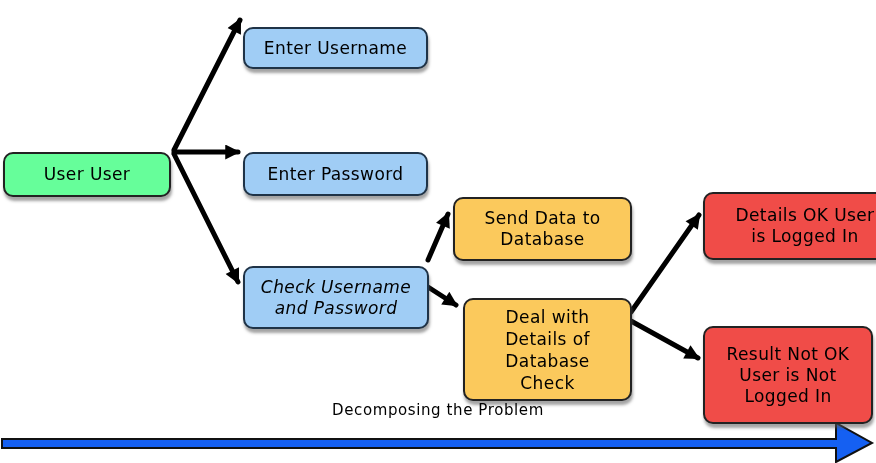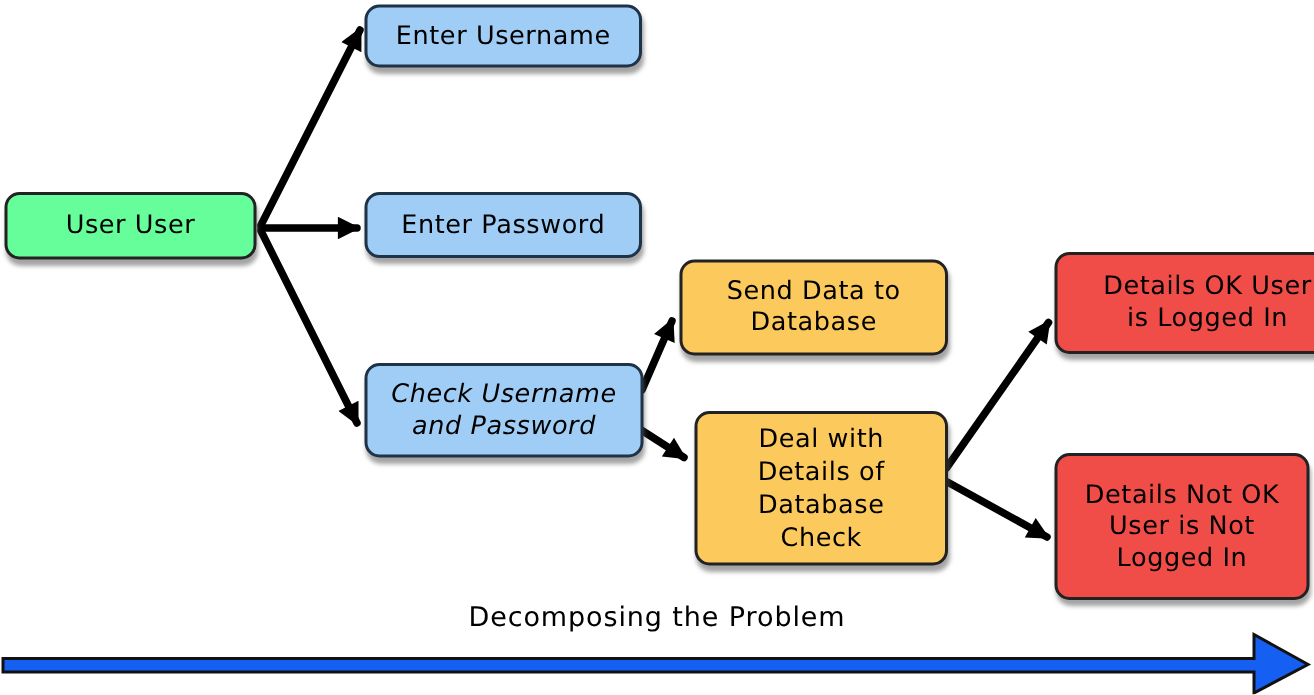--- a/index.html
+++ b/index.html
@@ -25,29 +25,30 @@
     display: flex;
     flex-direction: column;
     align-items: center;
     justify-content: center;
     text-align: center;
     color: #000;
     font-size: 17px;
     letter-spacing: 0.4px;
     line-height: 21px;
     box-shadow: 1px 4px 3px rgba(90,90,90,0.55);
+    margin-top: 24px;
   }
   .node .line { display: block; white-space: nowrap; }
   .node.blue { border-color: #1f3347; }
   .caption {
     position: absolute;
     left: 0; top: 401px;
     width: 876px;
     text-align: center;
-    font-size: 18px;
+    font-size: 15px;
     letter-spacing: 0.6px;
     color: #000;
   }
 </style>
 </head>
 <body>
 
 <div class="canvas">
 
   <svg class="arrows" viewBox="0 0 876 463" xmlns="http://www.w3.org/2000/svg">
@@ -94,20 +95,20 @@
     <span class="line">Database</span>
     <span class="line">Check</span>
   </div>
 
   <div class="node" style="left: 703px; top: 168px; width: 204px; height: 68px; background: rgb(240, 76, 72); text-align: center;">
     <span class="line">Details OK User</span>
     <span class="line">is Logged In</span>
   </div>
 
   <div class="node" style="left: 703px; top: 302px; width: 170px; height: 98px; background: rgb(240, 76, 72);">
-    <span class="line">Details Not OK</span>
+    <span class="line">Result Not OK</span>
     <span class="line">User is Not</span>
     <span class="line">Logged In</span>
   </div>
 
   <div class="caption">Decomposing the Problem</div>
 
 </div>
 
 </body></html>

